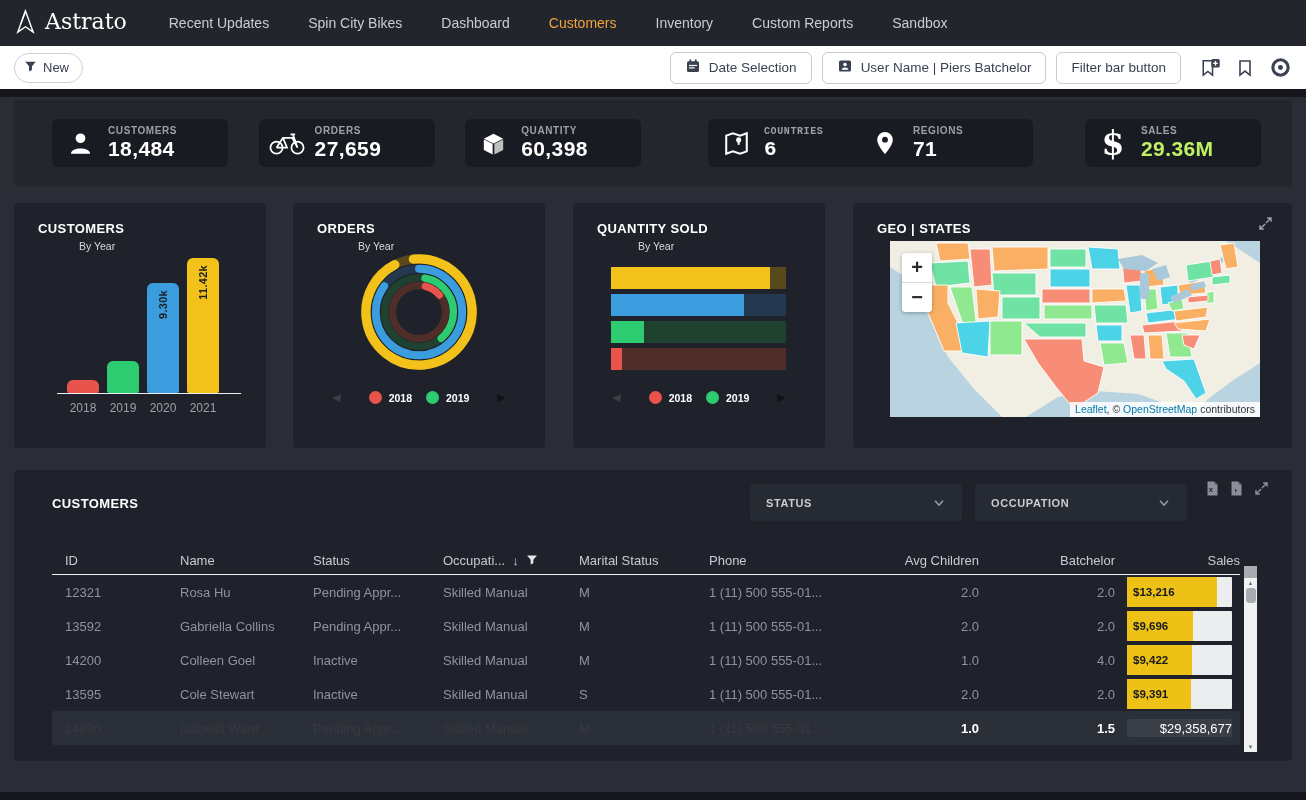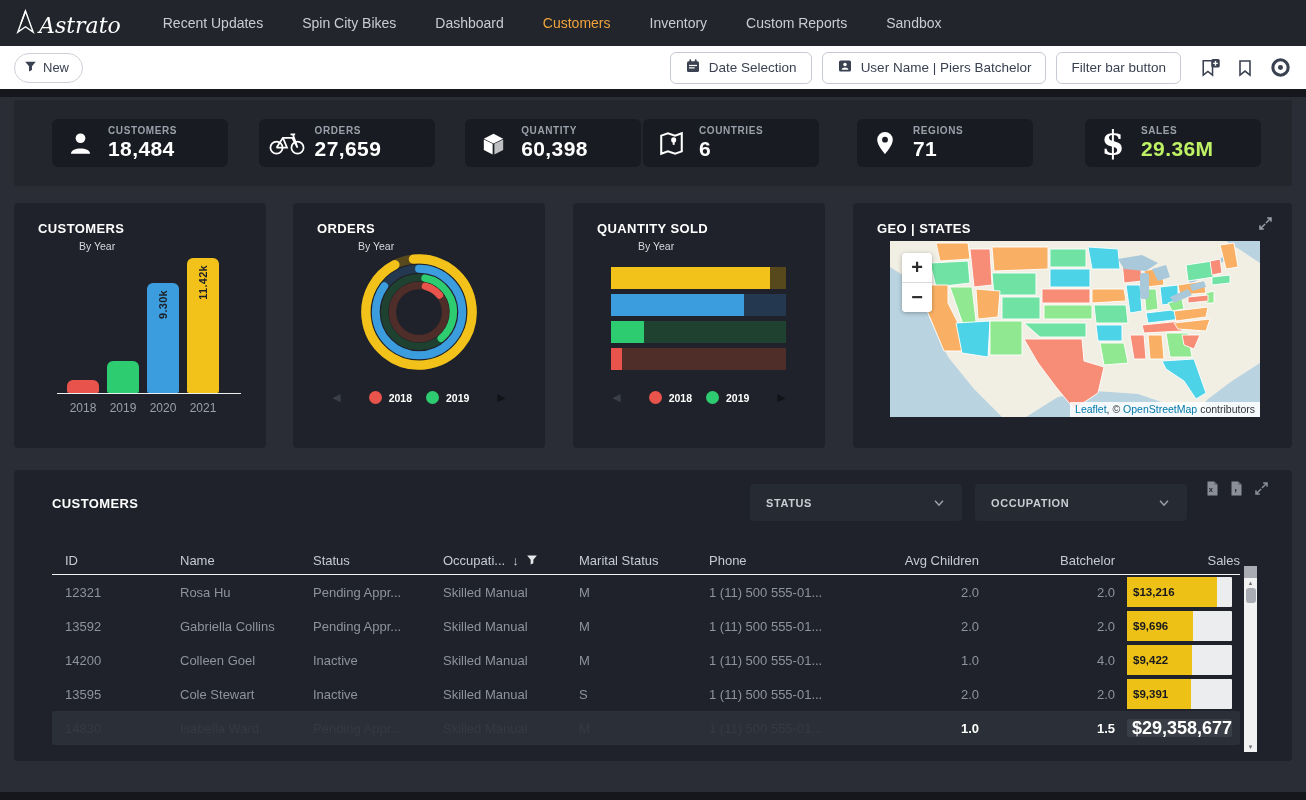--- a/index.html
+++ b/index.html
@@ -2,21 +2,21 @@
 <html><head>
 <meta charset="utf-8">
 <style>
   html,body{margin:0;padding:0;background:#2a2d36;}
   #app{position:relative;width:1306px;height:800px;overflow:hidden;
        font-family:"Liberation Sans","DejaVu Sans",sans-serif;background:#2a2d36;}
 
   
   .topnav{position:absolute;left:0;top:0;width:1306px;height:46px;background:#22252b;
           display:flex;align-items:center;}
-  .brand{display:flex;align-items:flex-end;gap:2px;margin-left:14px;color:#fff;font-style:italic;}
+  .brand{display:flex;align-items:flex-start;gap:8px;margin-left:14px;color:#fff;}
   .brand .wordmark{font-family:"DejaVu Serif","Liberation Serif",serif;font-size:22px;color:#fff;}
   .navitems{display:flex;gap:39px;margin-left:42px;}
   .navitem{font-size:14px;color:#c9ccd2;cursor:pointer;white-space:nowrap;}
   .navitem.active{color:#f0a43c;}
 
   
   .toolbar{position:absolute;left:0;top:46px;width:1306px;height:43px;background:#ffffff;
            border-bottom:1px solid #e4e5e9;display:flex;align-items:center;}
   .pill{display:flex;align-items:center;gap:6px;margin-left:14px;border:1px solid #ccd0d7;
         border-radius:15px;height:28px;padding:0 13px 0 9px;font-size:13px;color:#3a4150;cursor:pointer;background:#fff;}
@@ -100,21 +100,21 @@
   .cell{overflow:hidden;white-space:nowrap;text-overflow:ellipsis;}
   .cell.first{padding-left:13px;box-sizing:border-box;}
   .cell.r{text-align:right;}
   .ghost{color:#363a43;}
   .boldw{font-weight:800;color:#fff;}
   .salescell{display:flex;justify-content:flex-end;padding-right:8px;}
   .sbar{width:105px;height:30px;background:#ecedef;border-radius:1px;position:relative;overflow:hidden;}
   .sfill{position:absolute;left:0;top:0;bottom:0;background:#eec117;}
   .stxt{position:absolute;left:6px;top:50%;transform:translateY(-50%);font-size:11.5px;font-weight:bold;color:#17191e;}
   .sbar-total{width:105px;height:18px;background:#3a3e46;border-radius:2px;position:relative;}
-  .total-sales{position:absolute;right:8px;top:50%;transform:translateY(-50%);font-size:18px;font-weight:700;color:#fff;z-index:2;white-space:nowrap;}
+  .total-sales{position:absolute;right:8px;top:50%;transform:translateY(-50%);font-size:13px;font-weight:400;color:#fff;z-index:2;white-space:nowrap;}
 
   
   .vscroll{position:absolute;left:1230px;top:96px;width:13px;height:186px;background:#f2f2f2;}
   .vs-cap{position:absolute;left:0;top:0;width:13px;height:12px;background:#a9acb2;cursor:pointer;}
   .vs-up{position:absolute;left:0;top:14px;width:13px;text-align:center;font-size:6px;color:#6f737c;cursor:pointer;}
   .vs-thumb{position:absolute;left:1.5px;top:22px;width:10px;height:15px;background:#a9acb2;border-radius:3px;cursor:pointer;}
   .vs-dn{position:absolute;left:0;bottom:2px;width:13px;text-align:center;font-size:6px;color:#6f737c;cursor:pointer;}
 </style>
 </head>
 <body>
@@ -228,21 +228,21 @@
             <path d="M4 8l8-4 8 4-8 4z" fill="#fff"></path>
             <path d="M4 8.6v8.8l7.3 3.7v-8.8z" fill="#fff"></path>
             <path d="M20 8.6v8.8l-7.3 3.7v-8.8z" fill="#fff" opacity=".72"></path>
           </svg>
         </div>
         <div>
           <div class="kpi-label">QUANTITY</div>
           <div class="kpi-value">60,398</div>
         </div>
       </div>
-      <div class="kpi-card" style="left: 629px;">
+      <div class="kpi-card" style="left: 694px; font-family: Liberation Mono, monospace;">
         <div class="kpi-icon">
           <svg viewBox="0 0 24 24" width="29" height="29" fill="none" stroke="#fff" stroke-width="1.7">
             <path d="M3.5 5.5 L9 3.5 L15 5.5 L20.5 3.5 V18.5 L15 20.5 L9 18.5 L3.5 20.5 Z"></path>
             <circle cx="13.8" cy="9" r="2.1" fill="#fff" stroke="none"></circle>
             <path d="M13.8 9.5v3.6" stroke-width="1.6"></path>
           </svg>
         </div>
         <div>
           <div class="kpi-label">COUNTRIES</div>
           <div class="kpi-value">6</div>

